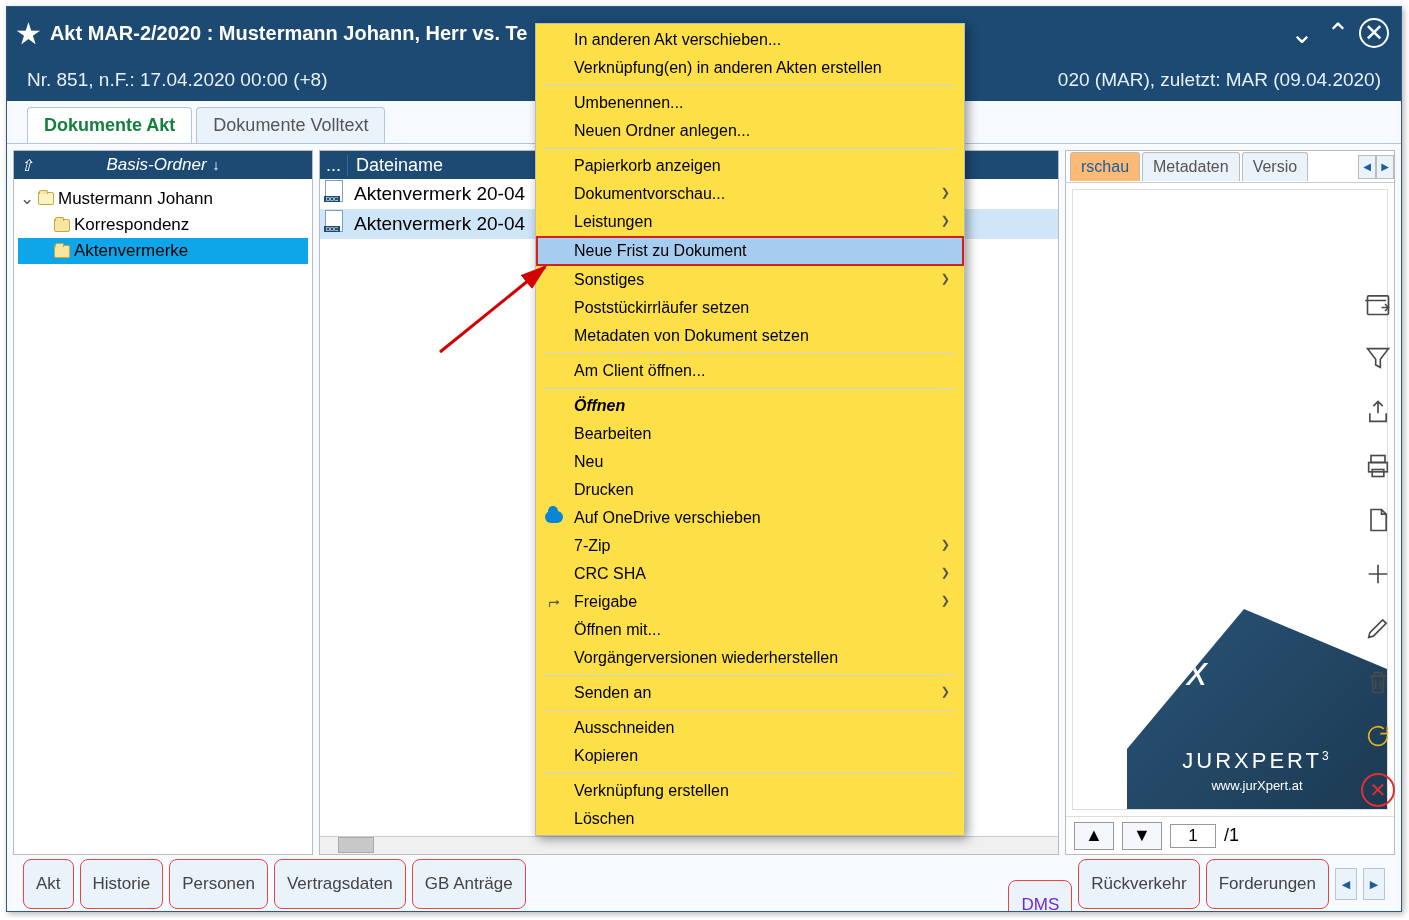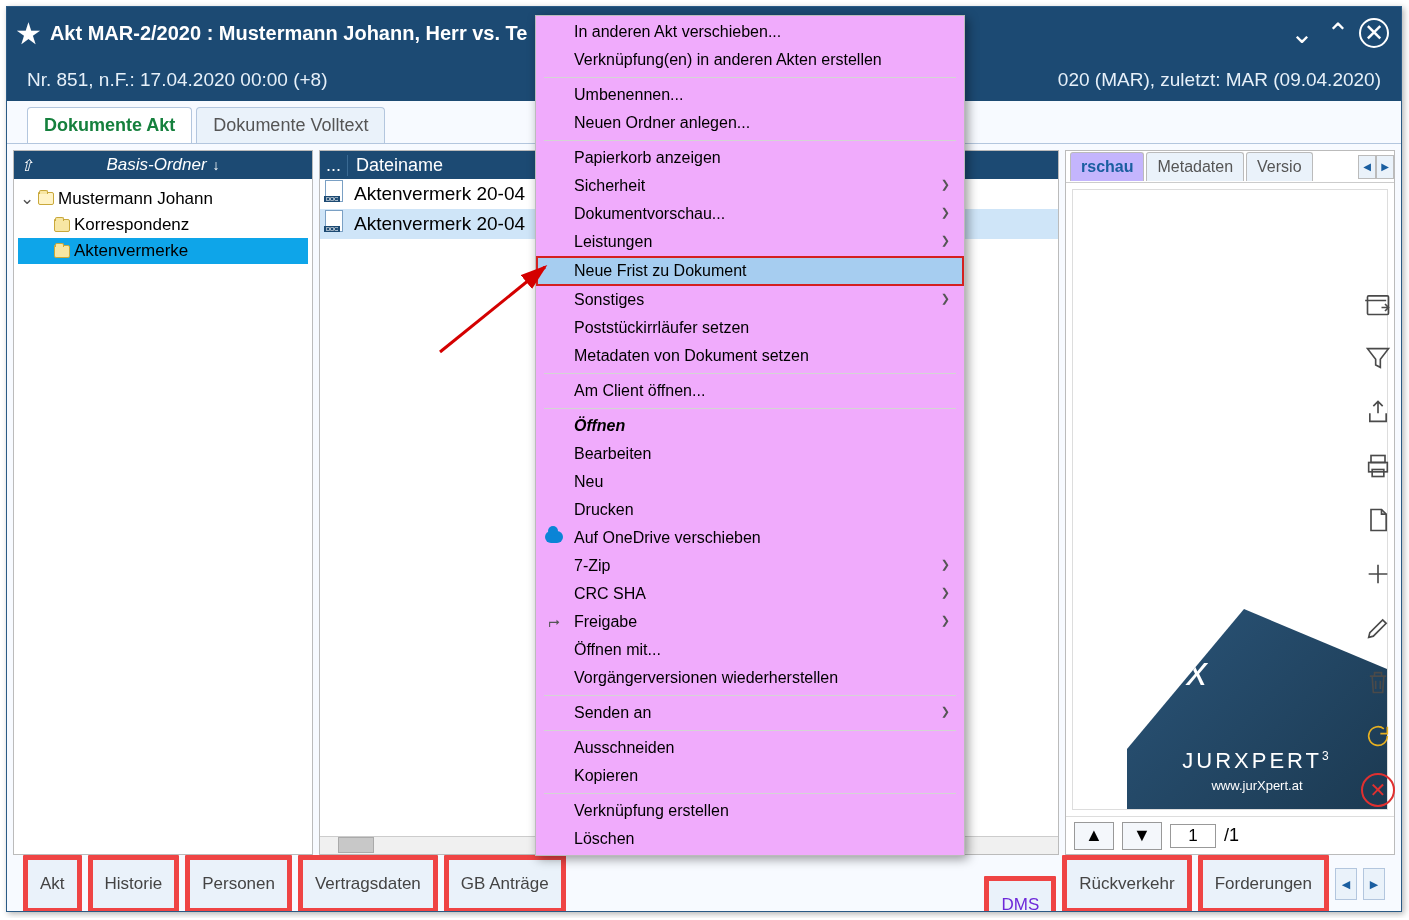--- a/index.html
+++ b/index.html
@@ -49,48 +49,48 @@
   .docicon:after { content:"DOC"; position:absolute; bottom:-1px; left:-2px; font-size:6px; background:#1c4a73; color:#fff; padding:0 2px; letter-spacing:-0.5px;}
   .midcol .hscroll { position:absolute; bottom:0; left:0; right:0; height:18px; background:#f0f0f0; border-top:1px solid #ccc; }
   .midcol .hscroll .thumb { width:36px; height:16px; background:#c8c8c8; margin-left:18px; border:1px solid #aaa;}
 
   .rowhi { background:#cfe5f8; }
 
   
   .rightcol { width:330px; border:1px solid #bbb; background:#fff; display:flex; flex-direction:column; position:relative; }
   .rightcol .minitabs { display:flex; align-items:center; height:32px; border-bottom:1px solid #ccc; padding-left:4px; font-size:16px; }
   .rightcol .minitab { padding:5px 10px; border:1px solid #bbb; border-bottom:none; border-radius:3px 3px 0 0; margin-right:2px; background:#eaf2fa; color:#555;}
-  .rightcol .minitab.active { background:#c4b5fd; color:#1a5ea0; font-weight:700;}
+  .rightcol .minitab.active { background:#fdba74; color:#1a5ea0; font-weight:400;}
   .rightcol .navbtns { margin-left:auto; display:flex; }
   .rightcol .navbtn { width:18px; height:24px; border:1px solid #bbb; background:#eaf2fa; display:flex; align-items:center; justify-content:center; font-size:10px; color:#1a5ea0;}
   .preview { flex:1; border:1px solid #ddd; margin:6px; position:relative; overflow:hidden; background:#fff;}
   .preview .logo { position:absolute; bottom:0; right:0; width:260px; height:200px; background:linear-gradient(135deg,#2a5478 0%, #1c3a52 100%); clip-path:polygon(45% 0, 100% 30%, 100% 100%, 0 100%, 0 70%); display:flex; flex-direction:column; align-items:center; justify-content:flex-end; padding-bottom:16px; color:#fff; font-size:11px;}
   .preview .logo .big { font-size:22px; letter-spacing:3px; font-weight:300;}
   .preview .logo .big sup { font-size:12px; }
   .preview .logo .url { font-size:13px; margin-top:4px;}
   .pager { height:38px; border-top:1px solid #ddd; display:flex; align-items:center; gap:8px; padding:0 8px; font-size:18px;}
   .pager .btn { width:40px; height:28px; border:1px solid #999; background:#f4f7fb; display:flex; align-items:center; justify-content:center;}
   .pager input { width:46px; height:24px; text-align:center; border:1px solid #999; font-size:17px;}
 
   
   .rtoolbar { position:absolute; right:6px; top:280px; display:flex; flex-direction:column; gap:20px; align-items:center; }
   .rtoolbar .rbtn { width:34px; height:34px; display:flex; align-items:center; justify-content:center; color:#555; font-size:26px; }
   .rtoolbar .rbtn svg { width:28px; height:28px; stroke:#4a4a4a; fill:none; stroke-width:1.4; }
   .rtoolbar .rbtn.red { border:2px solid #e03030; border-radius:50%; color:#e03030; font-size:20px; }
   .rtoolbar .rbtn.yellow svg { stroke:#e8b020; }
 
   
   .bottomtabs { position:absolute; bottom:8px; left:16px; right:16px; height:38px; display:flex; align-items:center; gap:6px; }
-  .bottomtabs .btab { padding:14px 12px; border:5px solid #ef4444; background:#eaf2fa; font-size:17px; border-radius:1px; color:#444;}
+  .bottomtabs .btab { padding:14px 12px; border:1px solid #ef4444; background:#eaf2fa; font-size:17px; border-radius:8px; color:#444;}
   .bottomtabs .btab.active { color:#6d28d9; font-weight:400;margin-top:42px; }
   .bottomtabs .spacer { flex:1; }
   .bottomtabs .bnav { width:22px; height:32px; border:1px solid #b3c6de; background:#eaf2fa; display:flex; align-items:center; justify-content:center; color:#1a5ea0; font-size:11px;}
 
   
-  .ctxmenu { position:absolute; left:528px; top:8px; width:430px; background:#f0abfc; box-shadow:3px 3px 10px rgba(0,0,0,0.4); font-size:16px; z-index:100; border:1px solid #bbb; padding:2px 0; }
+  .ctxmenu { position:absolute; left:528px; top:16px; width:430px; background:#fde047; box-shadow:3px 3px 10px rgba(0,0,0,0.4); font-size:16px; z-index:100; border:1px solid #bbb; padding:2px 0; }
   .ctxmenu .item { padding:5px 30px 5px 38px; position:relative; cursor:default; }
   .ctxmenu .item.bold { font-weight:700;font-style:italic; }
   .ctxmenu .item.hassub:after { content:"❯"; position:absolute; right:14px; top:6px; font-size:11px; color:#555;}
   .ctxmenu .sep { height:1px; background:#d4d4d4; margin:3px 8px; }
   .ctxmenu .highlight { background:#a6cdf0; border:2px solid #d42020; padding:4px 28px 4px 36px; }
   .ctxmenu .iconslot { position:absolute; left:8px; top:3px; width:20px; height:20px; display:flex; align-items:center; justify-content:center; font-size:14px;}
   .onedrive { width:18px; height:12px; background:#0a84d6; border-radius:6px; position:relative; }
   .onedrive:before { content:""; position:absolute; top:-5px; left:3px; width:10px; height:10px; background:#0a84d6; border-radius:50%;}
   .share-ic { font-size:16px; color:#555;}
 
@@ -258,21 +258,20 @@
   </div>
 
   <div class="ctxmenu">
     <div class="item">In anderen Akt verschieben...</div>
     <div class="item">Verknüpfung(en) in anderen Akten erstellen</div>
     <div class="sep"></div>
     <div class="item">Umbenennen...</div>
     <div class="item">Neuen Ordner anlegen...</div>
     <div class="sep"></div>
     <div class="item">Papierkorb anzeigen</div>
-    <div class="item hassub">Sicherheit</div>
     <div class="item hassub">Dokumentvorschau...</div>
     <div class="item hassub">Leistungen</div>
     <div class="item highlight">Neue Frist zu Dokument</div>
     <div class="item hassub">Sonstiges</div>
     <div class="item">Poststückirrläufer setzen</div>
     <div class="item">Metadaten von Dokument setzen</div>
     <div class="sep"></div>
     <div class="item">Am Client öffnen...</div>
     <div class="sep"></div>
     <div class="item bold">Öffnen</div>

